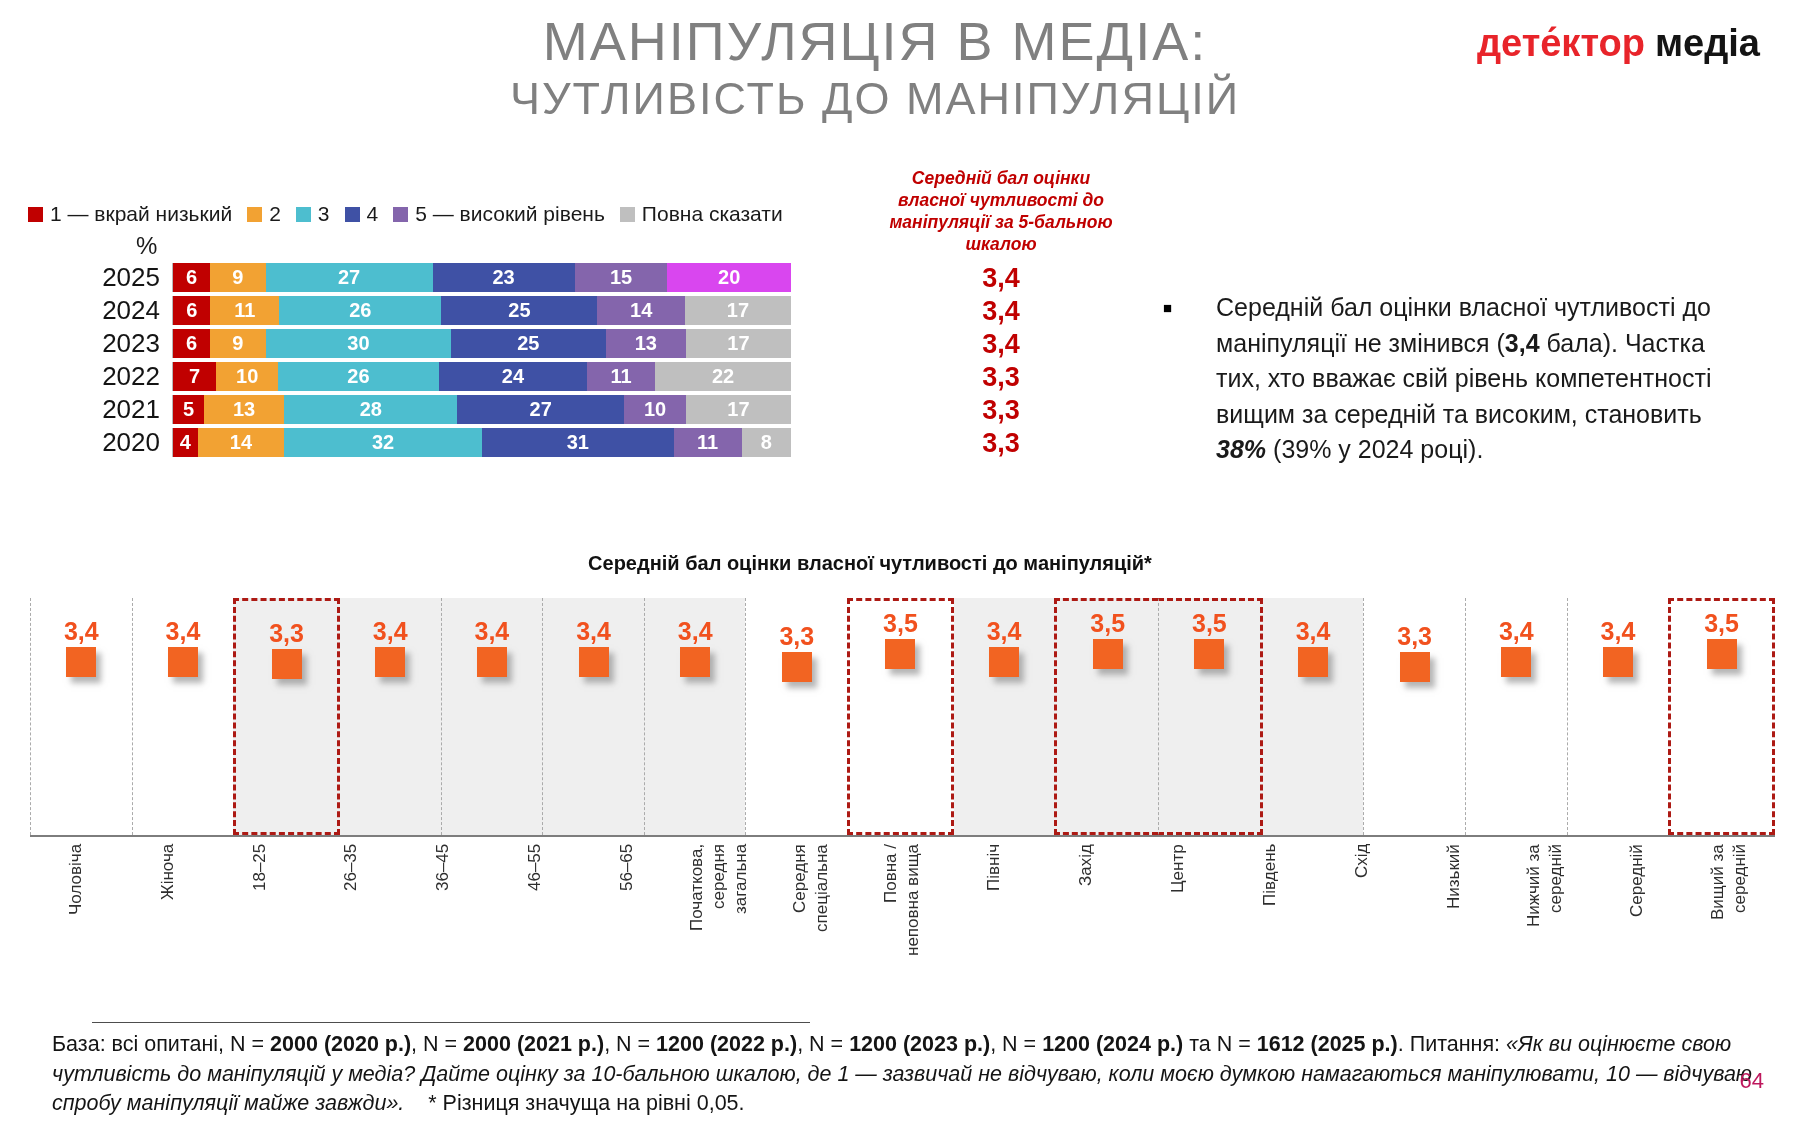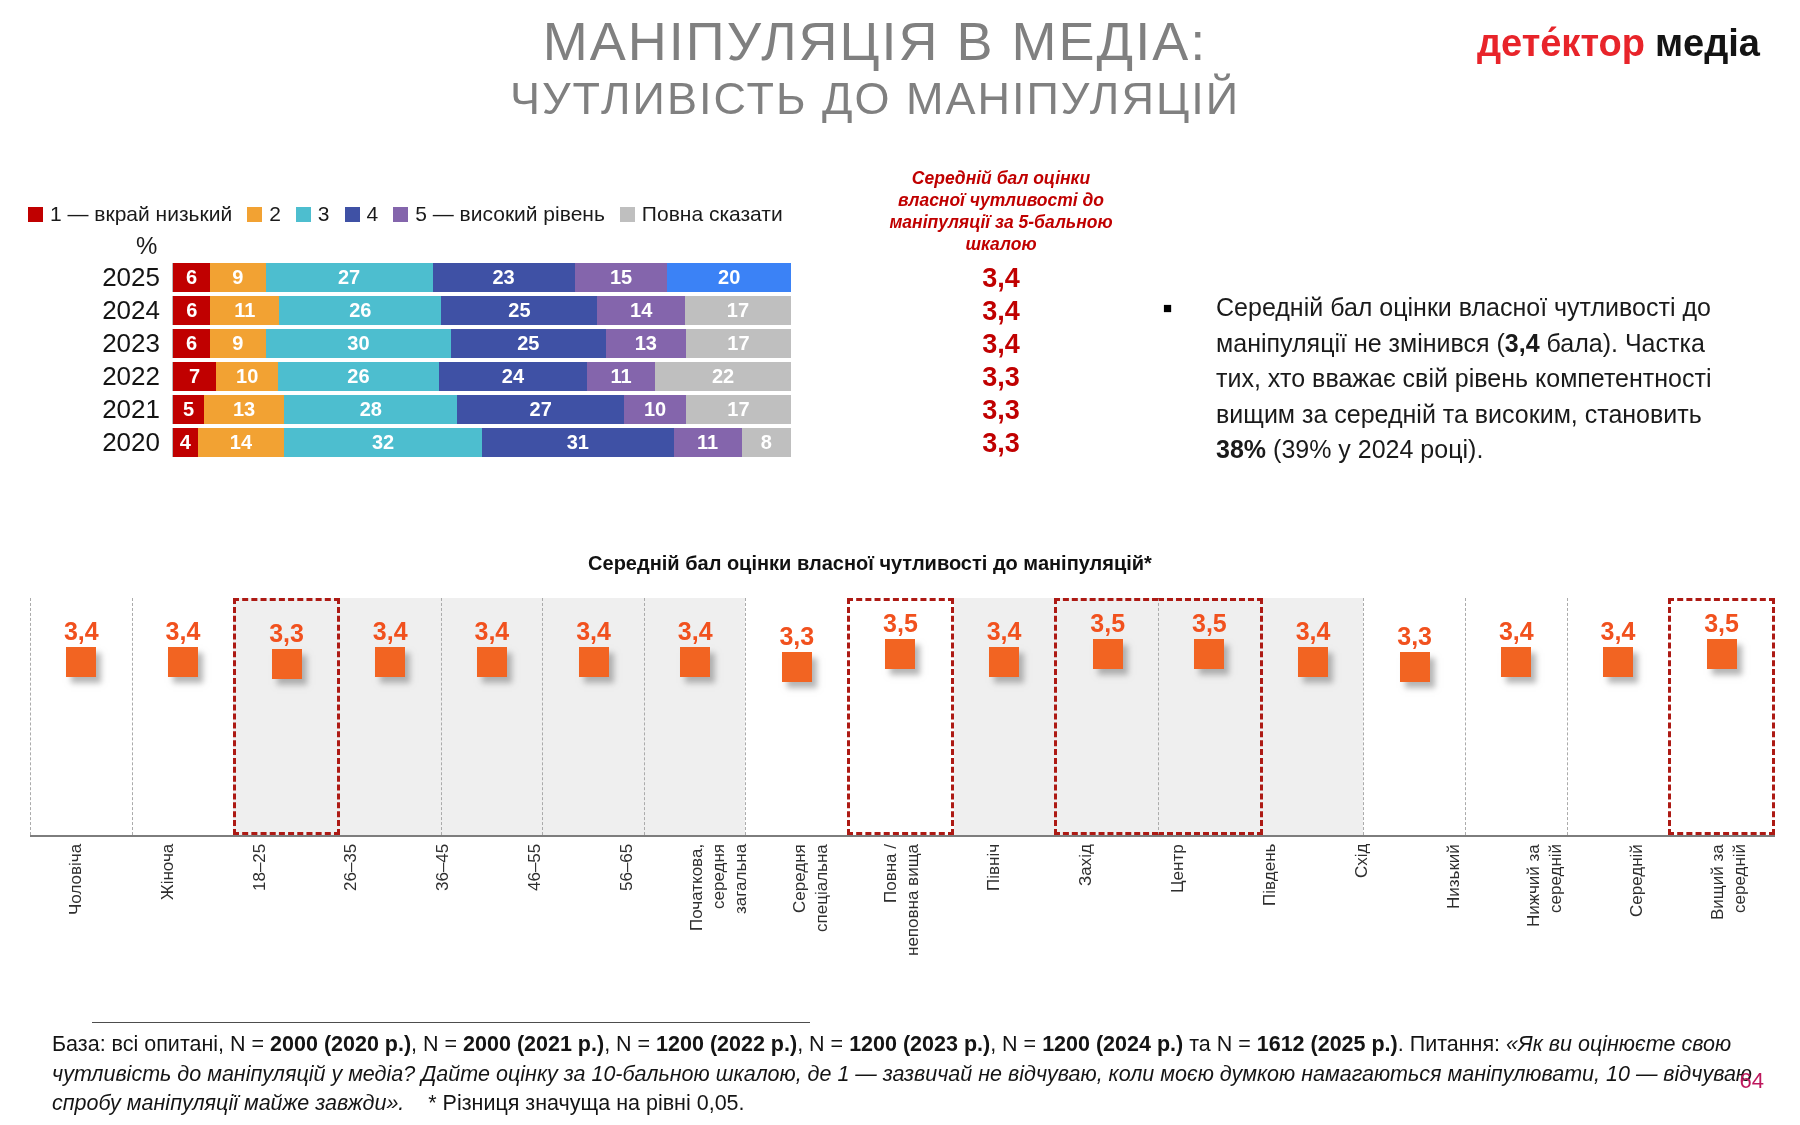--- a/index.html
+++ b/index.html
@@ -117,21 +117,21 @@
         </div>
         <div class="seg" style="flex: 27 0 0px; background: rgb(77, 190, 207);">
           <span>27</span>
         </div>
         <div class="seg" style="flex: 23 0 0px; background: rgb(63, 81, 165);">
           <span>23</span>
         </div>
         <div class="seg" style="flex: 15 0 0px; background: rgb(132, 101, 172);">
           <span>15</span>
         </div>
-        <div class="seg" style="flex: 20 0 0px; background: #3b82f6;">
+        <div class="seg" style="flex: 20 0 0px; background: #d946ef;">
           <span>20</span>
         </div>
       </div>
     </div>
     <div class="srow">
       <div class="yr">2024</div>
       <div class="track">
         <div class="seg" style="flex: 6 0 0px; background: rgb(192, 0, 0);">
           <span>6</span>
         </div>
@@ -254,21 +254,21 @@
     <div class="avgv">3,4</div>
     <div class="avgv">3,4</div>
     <div class="avgv">3,4</div>
     <div class="avgv">3,3</div>
     <div class="avgv">3,3</div>
     <div class="avgv">3,3</div>
   </div>
 
 <div class="annotation">
   <span class="bullet">■</span>
-  <span class="annot-text"><span>Середній бал оцінки власної чутливості до маніпуляції не змінився (</span><span style="font-weight: bold;">3,4</span><span> бала). Частка тих, хто вважає свій рівень компетентності вищим за середній та високим, становить </span><span style="font-weight: bold;">38%</span><span> (39% у 2024 році).</span></span>
+  <span class="annot-text"><span>Середній бал оцінки власної чутливості до маніпуляції не змінився (</span><span style="font-weight: bold;">3,4</span><span> бала). Частка тих, хто вважає свій рівень компетентності вищим за середній та високим, становить </span><span style="font-weight: bold; font-style: italic;">38%</span><span> (39% у 2024 році).</span></span>
 </div>
 
 <div class="scatter-title">Середній бал оцінки власної чутливості до маніпуляцій*</div>
 <div class="scatter">
   <div class="cols">
       <div class="col">
         <div class="pt-val" style="bottom: 189.4px; color: rgb(241, 81, 30);">3,4</div>
         <div class="pt-marker" style="bottom: 158.4px; background: rgb(242, 100, 34);"></div>
       </div>
       <div class="col">

